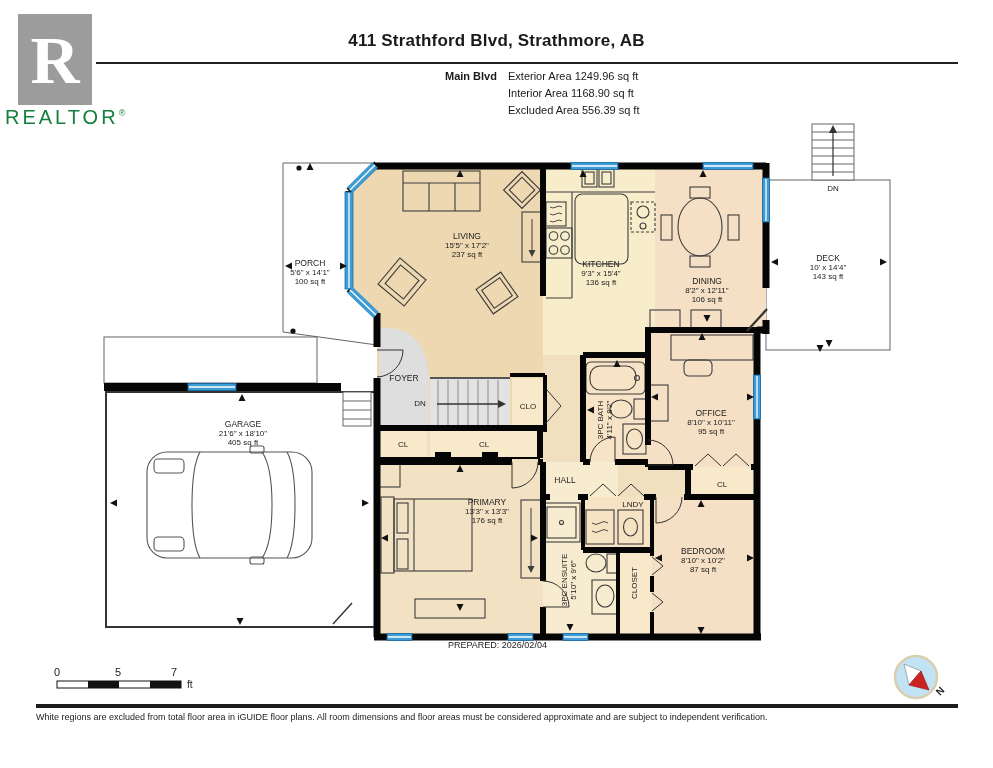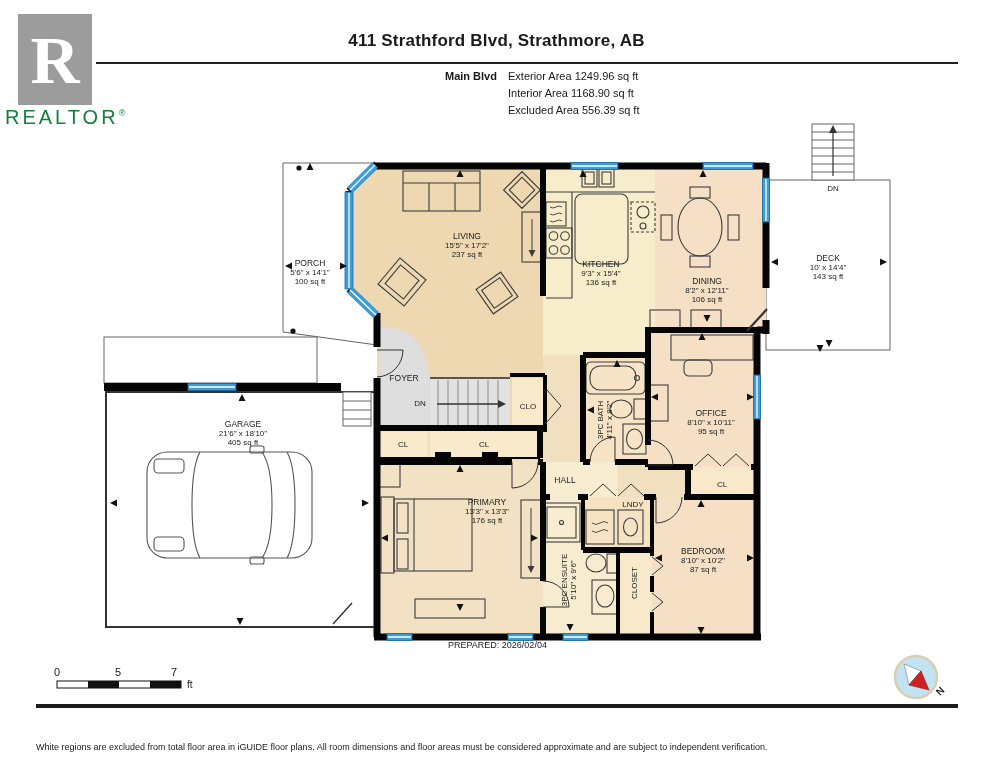--- a/index.html
+++ b/index.html
@@ -12,21 +12,21 @@
   .arealine{left:508px;font-size:11px;}
   .logo-box{top:14px;left:18px;width:74px;height:91px;background:#9c9c9c;
             display:flex;align-items:center;justify-content:center;}
   .logo-r{font-family:"Liberation Serif",serif;font-weight:bold;font-size:68px;color:#fff;line-height:1;}
   .logo-word{top:106px;left:5px;font-size:20px;color:#15803d;letter-spacing:3px;text-align:center;}
   .logo-word sup{font-size:9px;}
   .scale-num{font-size:11px;color:#222;}
   .scale-ft{top:679px;left:187px;font-size:10px;color:#222;}
   .prepared{top:640px;left:448px;font-size:9px;color:#222;}
   .footline{top:704px;left:36px;width:922px;height:4px;background:#1c1c1c;}
-  .disclaimer{top:712px;left:36px;width:930px;font-size:9px;color:#222;margin-top:30px;}
+  .disclaimer{top:712px;left:36px;width:930px;font-size:9px;color:#222;}
   svg text{font-family:"Liberation Sans",sans-serif;fill:#1c1c1c;}
   .rname{font-size:8.5px;}
   .rdim{font-size:8px;}
   .small{font-size:8px;}
 </style>
 </head>
 <body>
 
 <div class="page">
 

